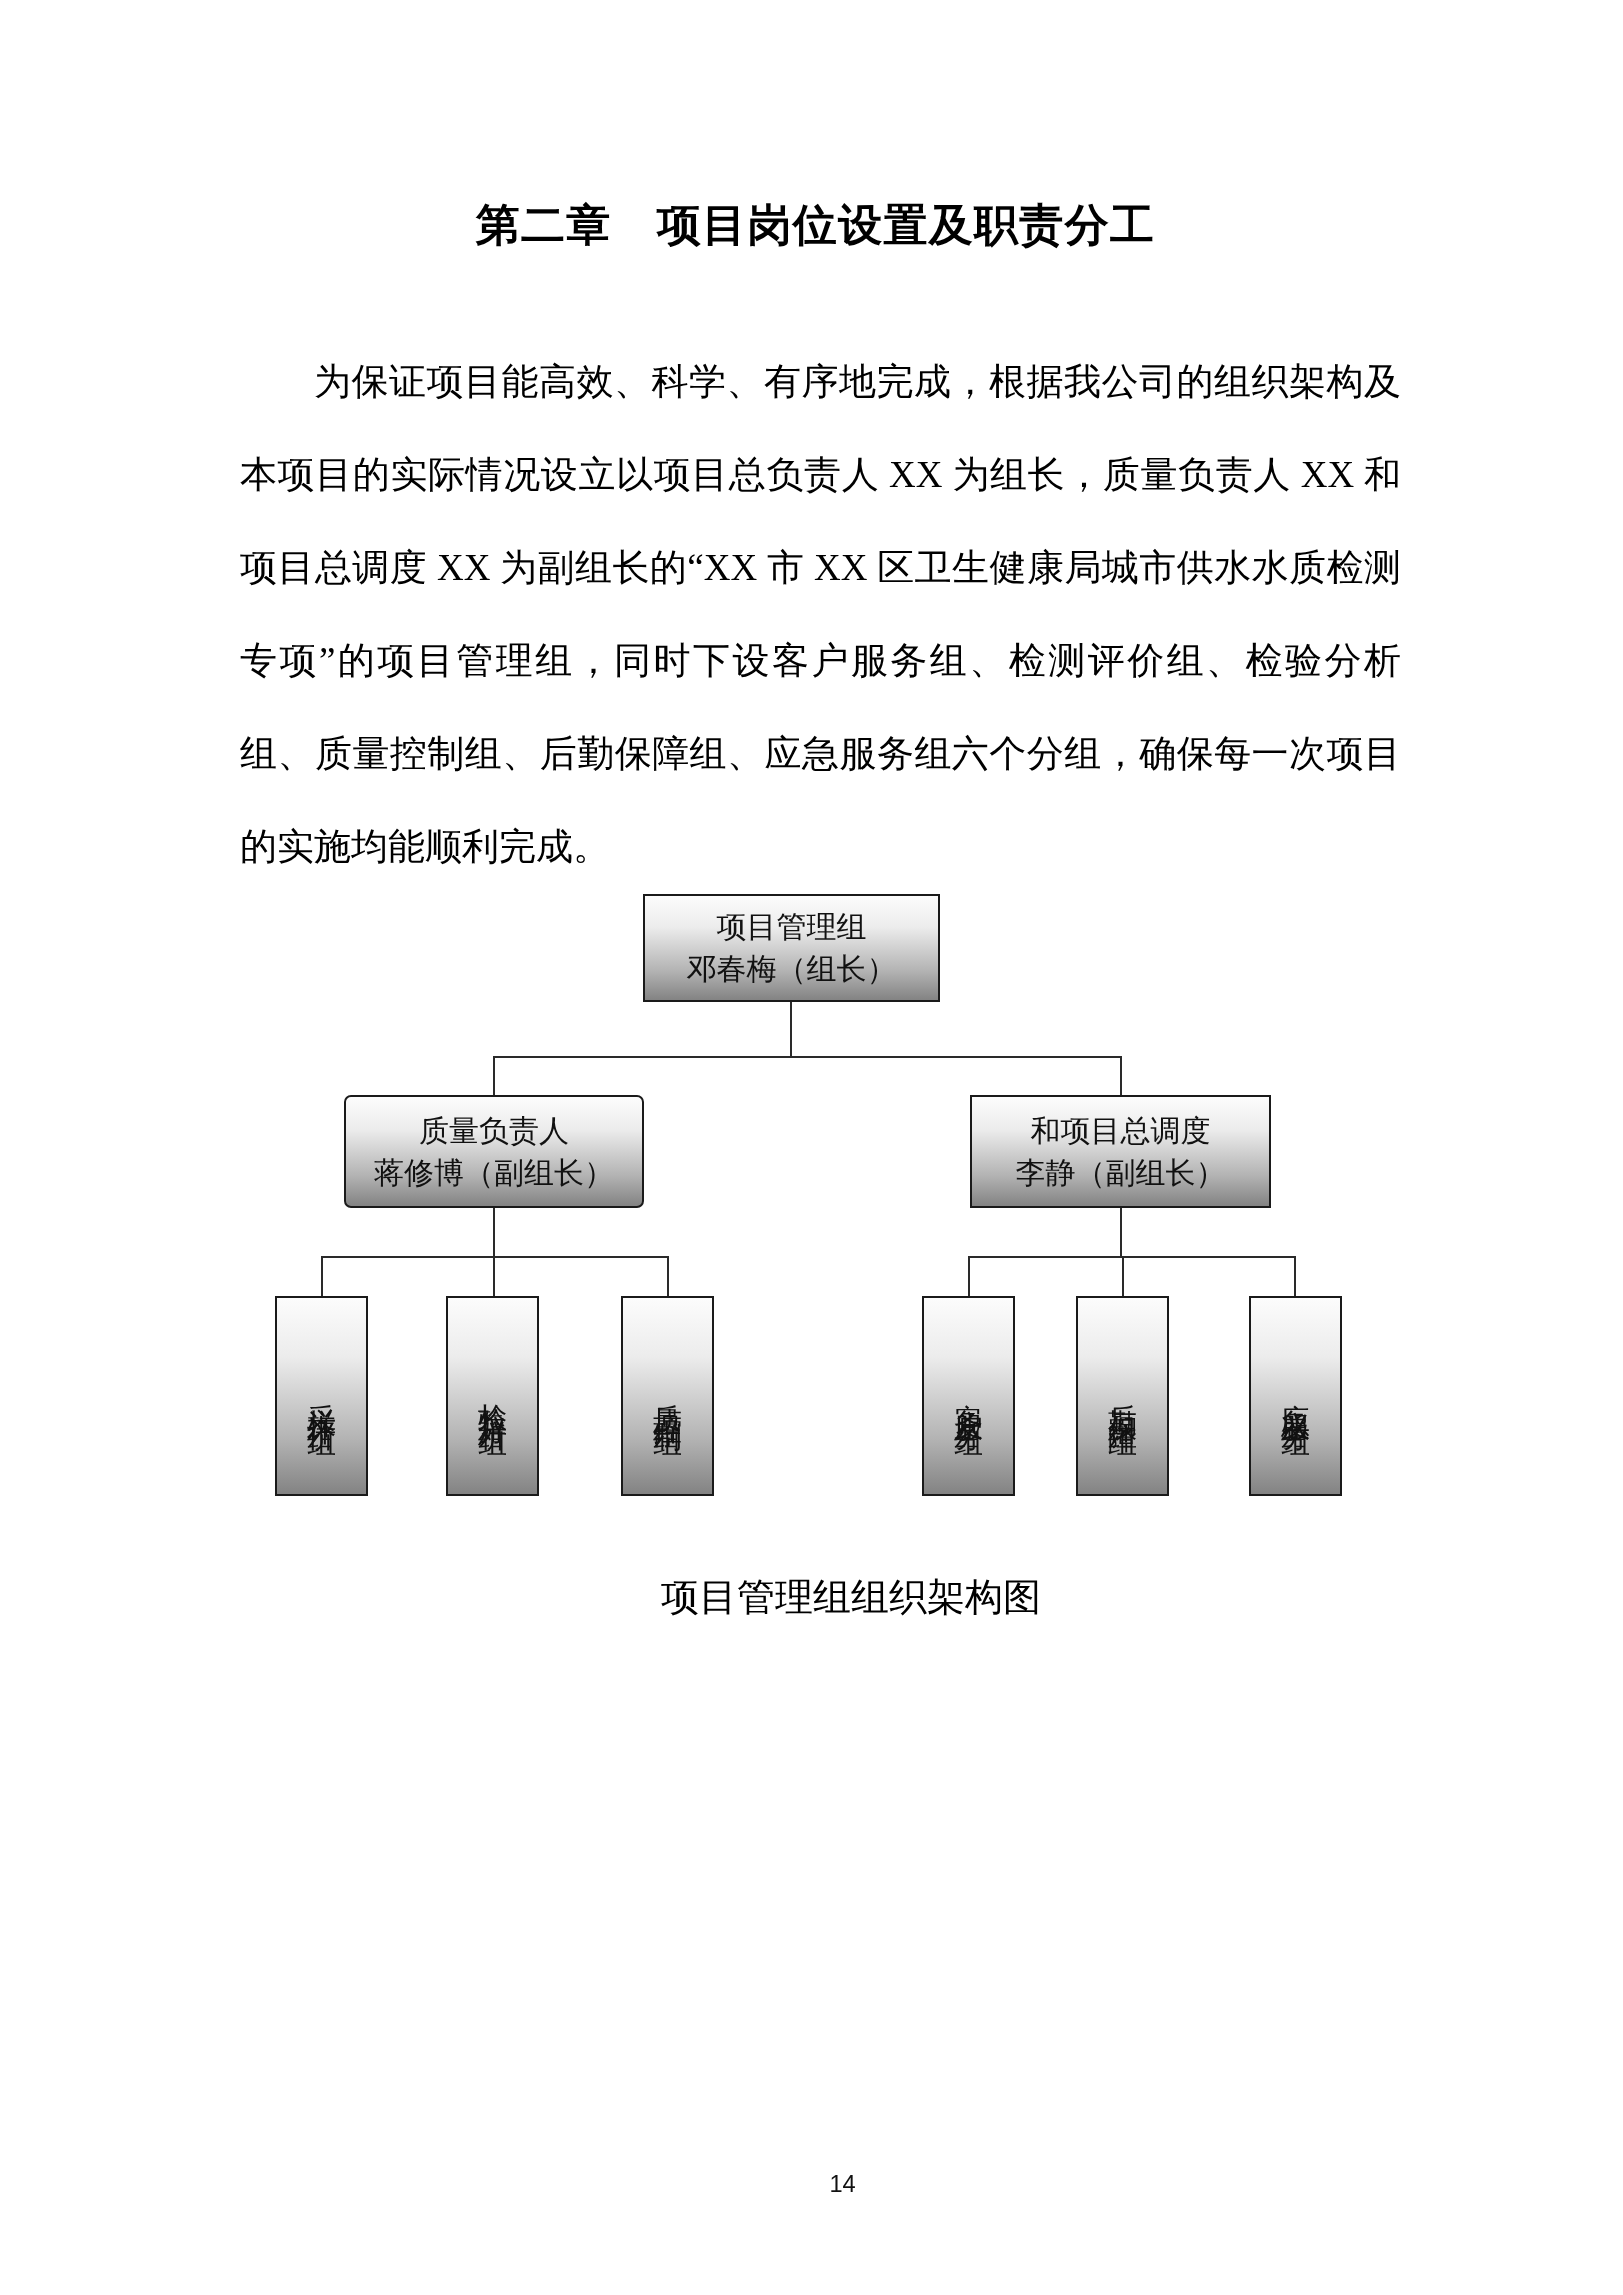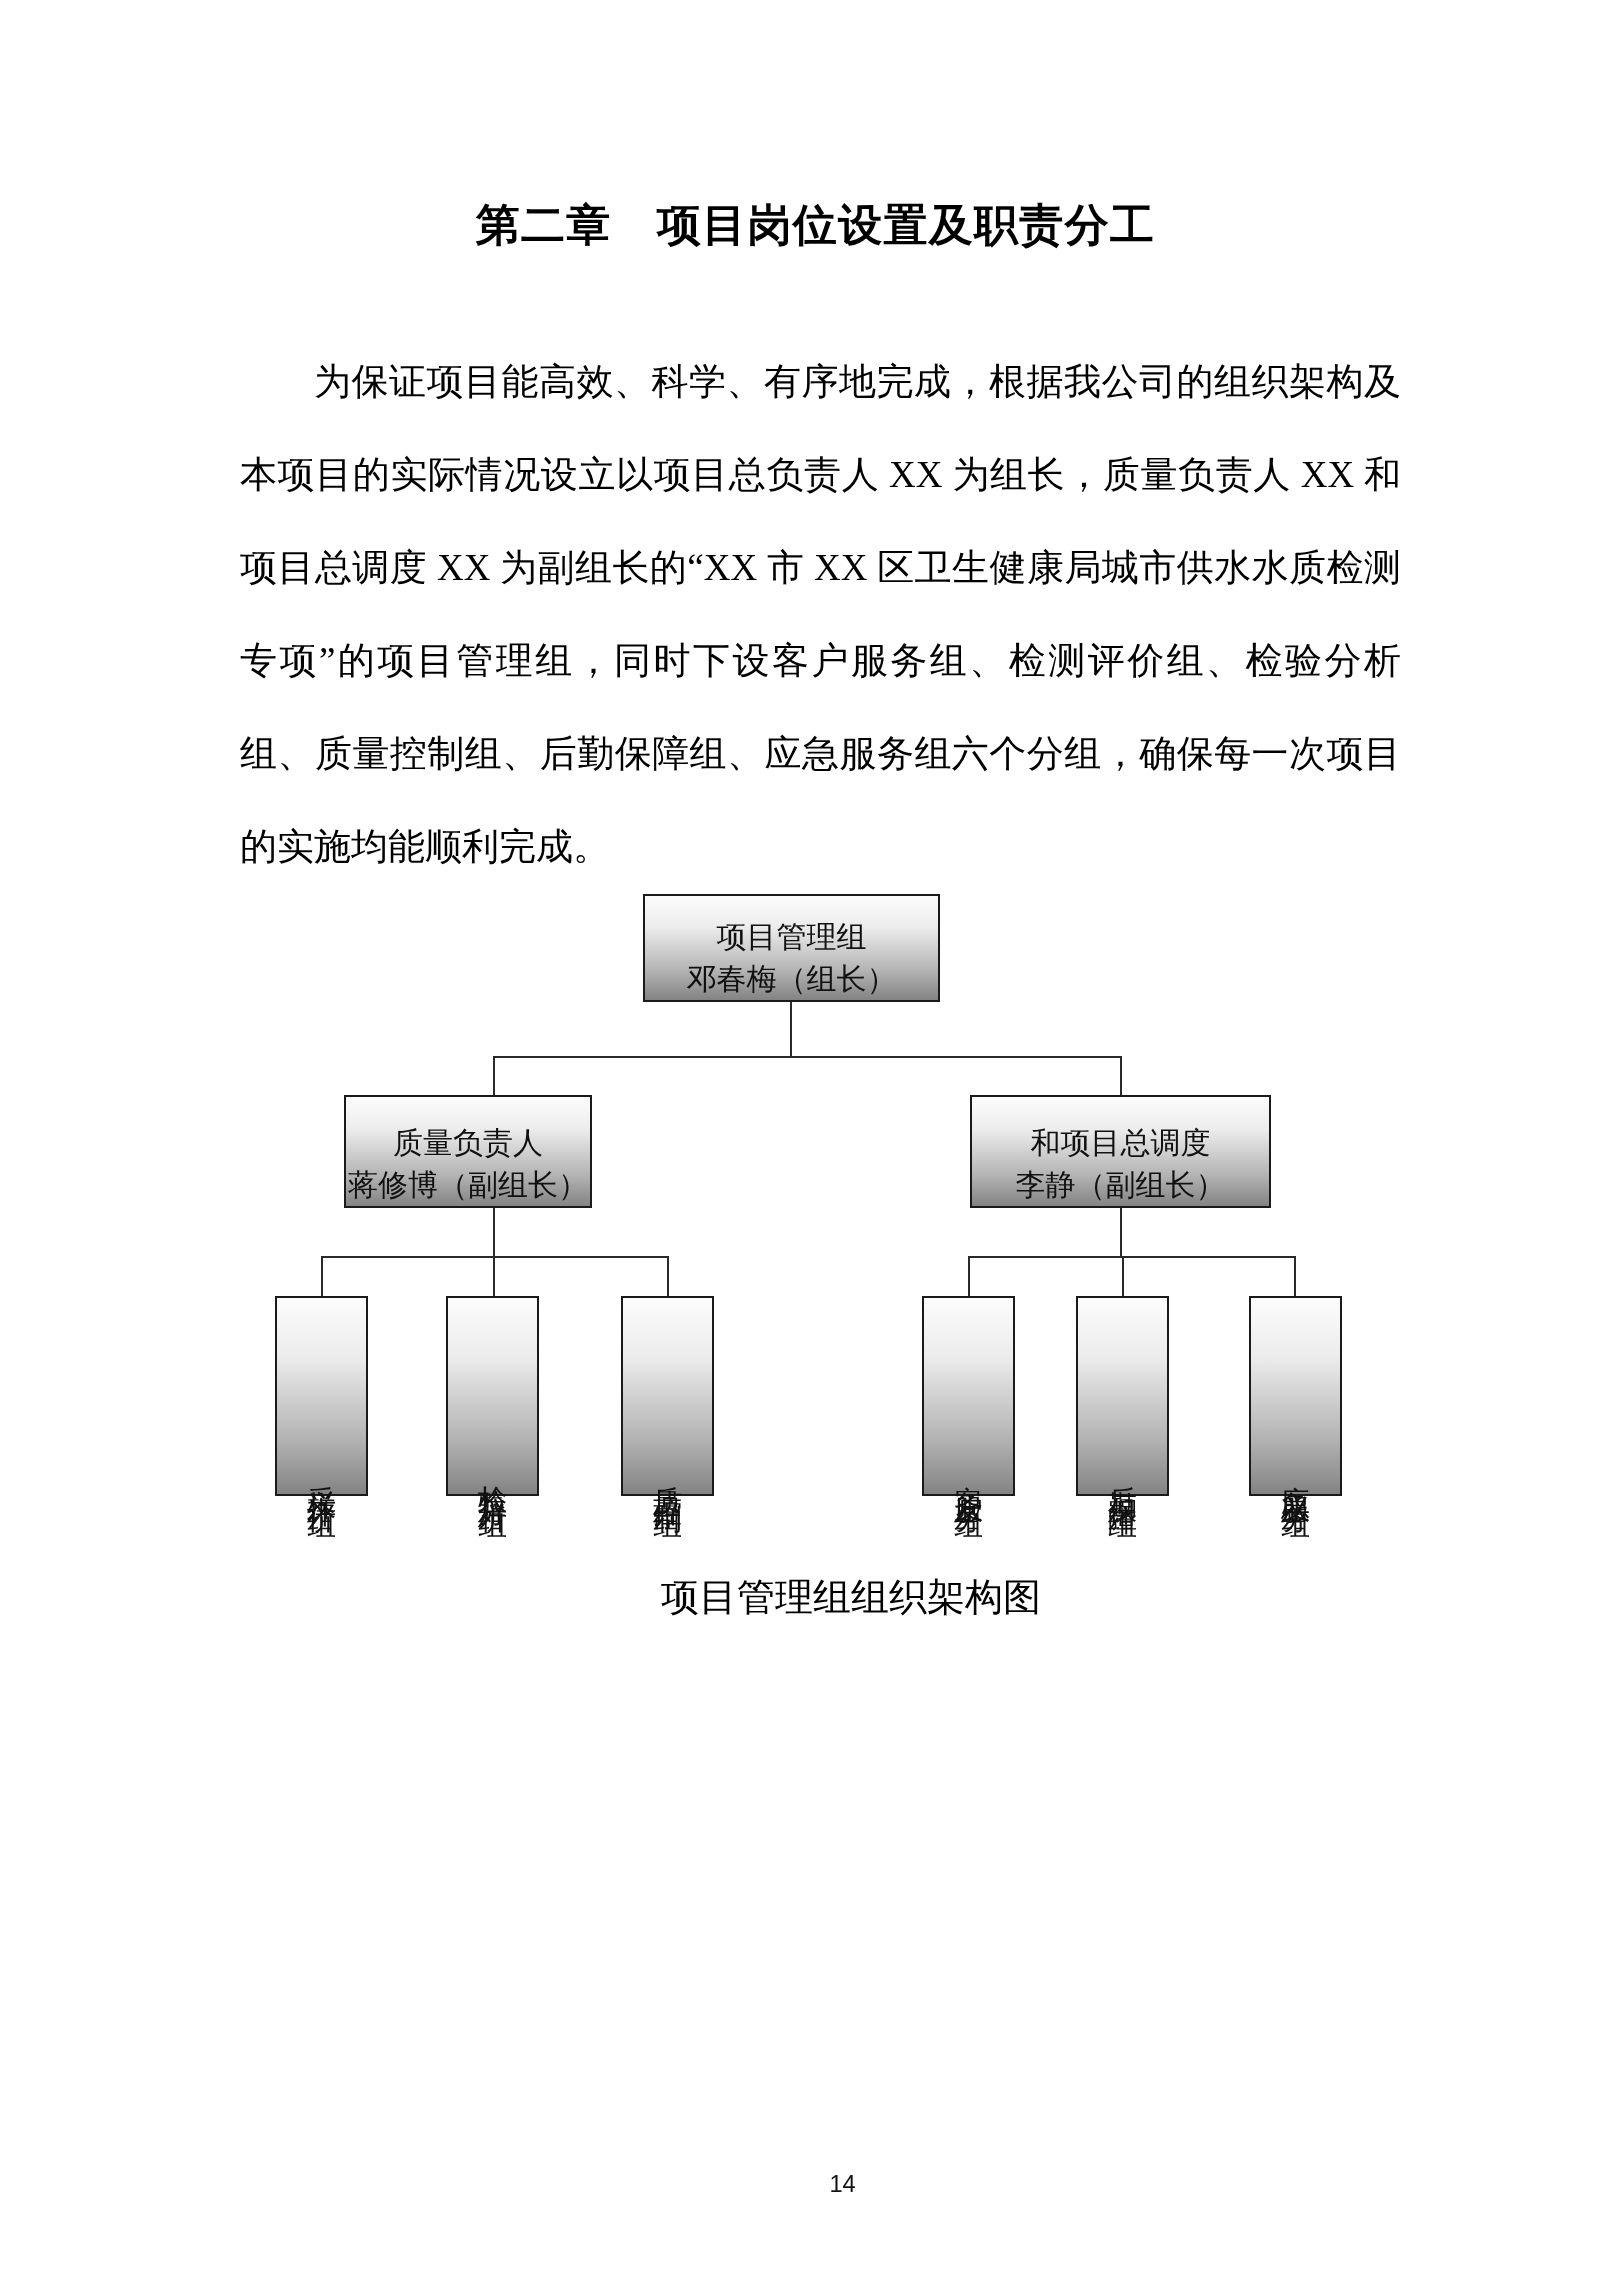--- a/index.html
+++ b/index.html
@@ -35,31 +35,31 @@
     color: #000000;
   }
   
   .chart-box {
     position: absolute;
     border: 2px solid #1a1a1a;
     background: linear-gradient(to bottom, #fcfcfc 0%, #ececec 30%, #b3b3b3 72%, #838383 100%);
     display: flex;
     flex-direction: column;
     align-items: center;
-    justify-content: flex-end;
+    justify-content: center;
     font-family: "Liberation Sans", sans-serif;
     color: #111111;
   }
   .chart-box .bx-line {
     font-size: 30px;
     line-height: 42px;
     white-space: nowrap;
   }
   .node-top   { left:  643px; top: 894px; width: 297px; height: 108px; }
-  .node-left  { left:  344px; top: 1095px; width: 248px; height: 113px; }
+  .node-left  { left:  344px; top: 1095px; width: 300px; height: 113px; border-radius: 7px; }
   .node-right { left: 970px; top: 1095px; width: 301px; height: 113px; }
   .leaf {
     top: 1296px; width: 93px; height: 200px;
   }
   .leaf .leaf-label {
     writing-mode: vertical-rl;
     text-orientation: upright;
     font-size: 29px;
     letter-spacing: 6.5px;
     line-height: 1;

